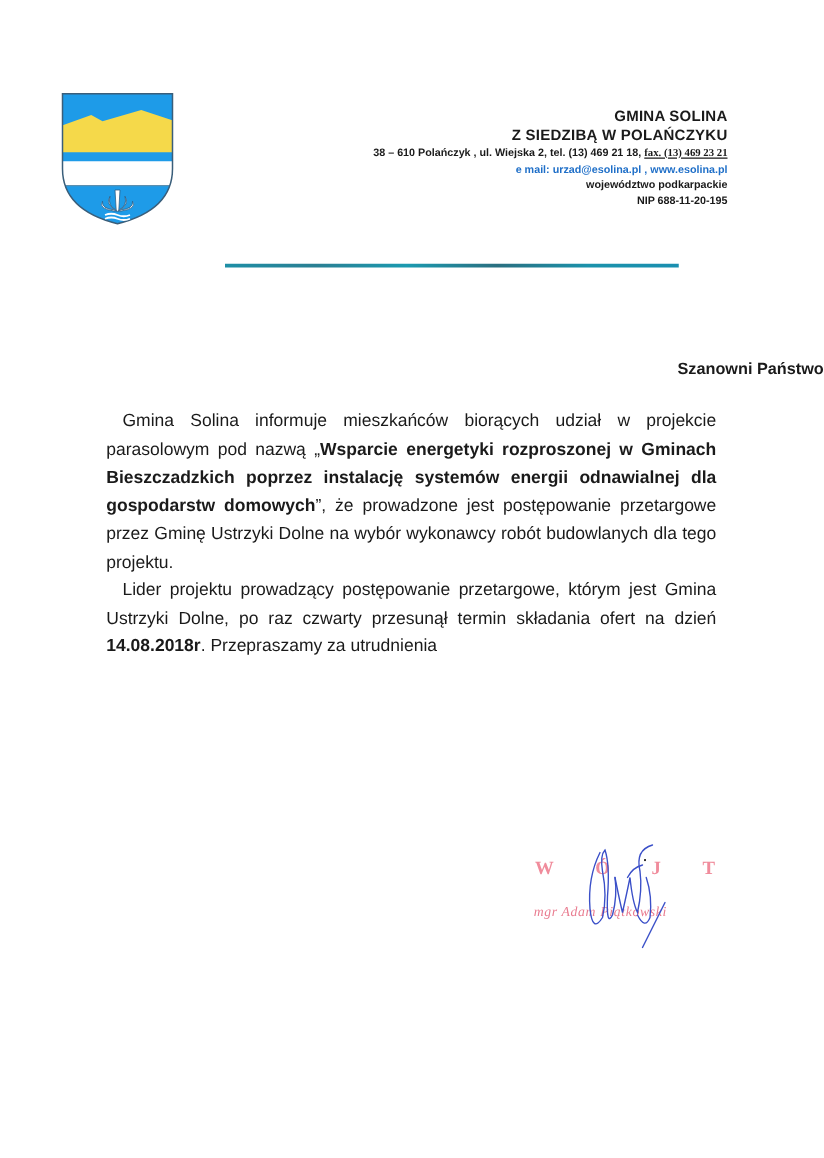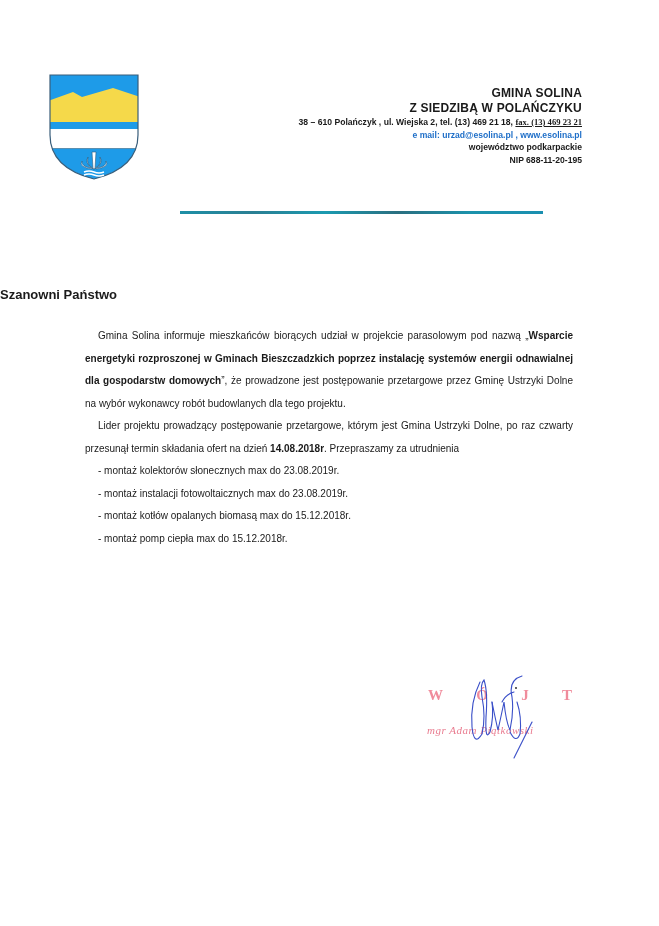--- a/index.html
+++ b/index.html
@@ -5,22 +5,22 @@
   html, body { margin:0; padding:0; background:#ffffff; }
   body { width:659px; height:926px; position:relative; overflow:hidden; font-family:"Liberation Sans", sans-serif; color:#1a1a1a; }
   .crest { position:absolute; left:48px; top:73px; width:92px; height:108px; }
   .letterhead { position:absolute; left:182px; top:86px; width:400px; text-align:right; font-weight:bold; font-family:"Liberation Sans", sans-serif; }
   .lh-title { font-size:12px; line-height:15px; letter-spacing:0.2px; }
   .lh-small { font-size:8.6px; line-height:12.5px; }
   .lh-address { white-space:nowrap; margin-left:-18px; }
   .lh-fax { text-decoration:underline;font-family:Liberation Serif, serif; }
   .lh-contact { color:#1f6fc8; }
   .divider { position:absolute; left:180px; top:211px; width:363px; height:3px; background:linear-gradient(90deg,#1e8fa6 0%,#2a7f93 20%,#1b9ab0 40%,#2a6f80 60%,#1b92ab 80%,#1a8fb0 100%); }
-  .salutation { position:absolute; left:0; width:659px; top:287px; text-align:left; font-weight:bold; font-size:13px; }
-  .body { position:absolute; left:85px; top:325px; width:488px; font-size:10px; line-height:22.5px; }
+  .salutation { position:absolute; left:0; width:659px; top:287px; text-align:right; font-weight:bold; font-size:13px; }
+  .body { position:absolute; left:85px; top:325px; width:488px; font-size:14px; line-height:22.5px; }
   .p { text-align:justify; text-align-last:left; margin:0; text-indent:13px; }
   .p b { font-weight:bold; }
   .list { margin:0; padding:0; list-style:none; }
   .list li { padding-left:13px; line-height:22.5px; }
   .stamp { position:absolute; left:423px; top:675px; width:150px; height:80px; }
   .stamp-word { position:absolute; left:5px; top:12px; width:145px; display:flex; justify-content:space-between; color:#f08c9c; font-family:"Liberation Serif", serif; font-weight:bold; font-size:15px; letter-spacing:1px; }
   .stamp-name { position:absolute; left:4px; top:49px; color:#e97b8f; font-family:"Liberation Serif", serif; font-style:italic; font-size:11px; letter-spacing:0.5px; white-space:nowrap; }
   .signature { position:absolute; left:462px; top:672px; width:80px; height:90px; }
 </style>
 </head>
@@ -60,26 +60,20 @@
   <div class="lh-small">NIP 688-11-20-195</div>
 </div>
 
 <div class="divider"></div>
 
 <div class="salutation">Szanowni Państwo</div>
 
 <div class="body">
   <p class="p"><span>Gmina Solina informuje mieszkańców biorących udział w projekcie parasolowym pod nazwą „</span><b>Wsparcie energetyki rozproszonej w Gminach Bieszczadzkich poprzez instalację systemów energii odnawialnej dla gospodarstw domowych</b><span>”, że prowadzone jest postępowanie przetargowe przez Gminę Ustrzyki Dolne na wybór wykonawcy robót budowlanych dla tego projektu.</span></p>
   <p class="p"><span>Lider projektu  prowadzący postępowanie przetargowe, którym jest Gmina Ustrzyki Dolne, po raz czwarty przesunął termin składania ofert na dzień </span><b>14.08.2018r</b><span>. Przepraszamy za utrudnienia</span></p>
-  <ul class="list">
-    <li>- montaż kolektorów słonecznych max do 23.08.2019r.</li>
-    <li>- montaż instalacji fotowoltaicznych max do 23.08.2019r.</li>
-    <li>- montaż kotłów opalanych biomasą max do 15.12.2018r.</li>
-    <li>- montaż pomp ciepła max do 15.12.2018r.</li>
-  </ul>
 </div>
 
 <div class="stamp">
   <div class="stamp-word">
     <span>W</span>
     <span>Ó</span>
     <span>J</span>
     <span>T</span>
   </div>
   <div class="stamp-name">mgr Adam Piątkowski</div>

